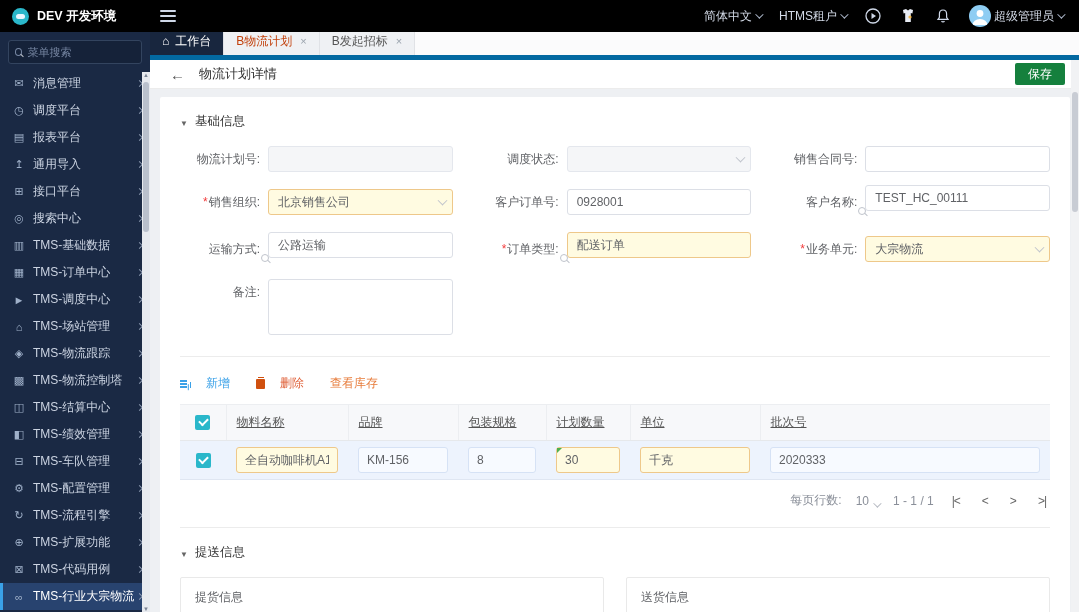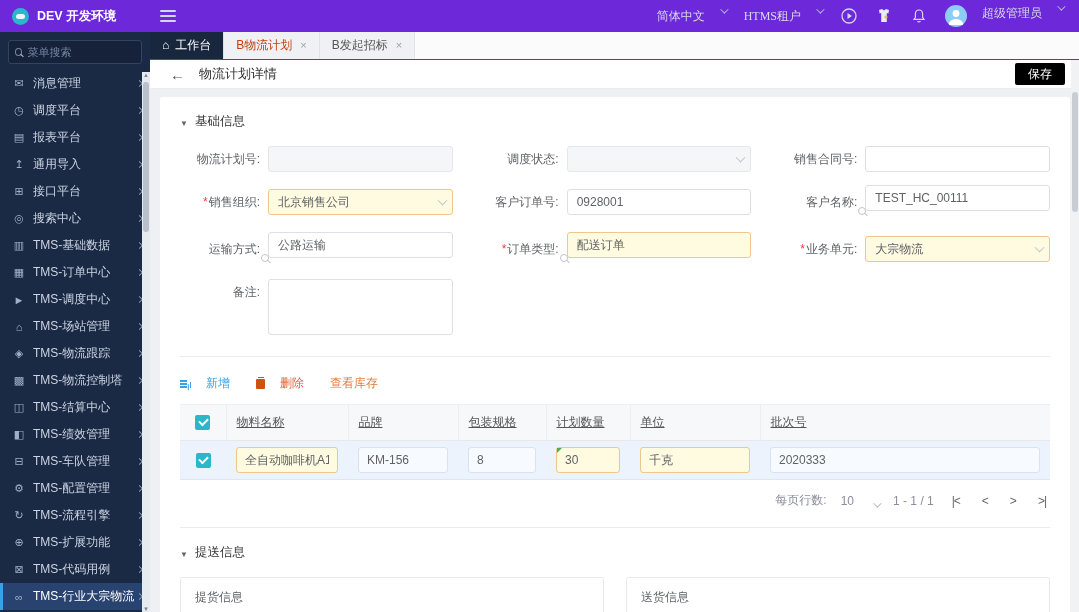--- a/index.html
+++ b/index.html
@@ -1,29 +1,29 @@
 <!DOCTYPE html>
 <html><head>
 <meta charset="utf-8">
 <style>
   * { margin:0; padding:0; box-sizing:border-box; }
   html,body { width:1079px; height:612px; overflow:hidden; }
   body { font-family:"Liberation Sans","DejaVu Sans",sans-serif; font-size:12px; background:#eef0f3; color:#333; position:relative; }
 
   
-  .app-header { position:absolute; top:0; left:0; width:1079px; height:32px; background:#6d28d9; display:flex; align-items:center; z-index:30; }
+  .app-header { position:absolute; top:0; left:0; width:1079px; height:32px; background:#000000; display:flex; align-items:center; z-index:30; }
   .brand { width:150px; display:flex; align-items:center; gap:8px; padding-left:12px; flex:none; }
   .logo { width:17px; height:17px; border-radius:50%; background:#2ab7ca; position:relative; flex:none; }
   .logo::after { content:""; position:absolute; left:4px; top:6px; width:9px; height:5px; border-radius:3px; background:#eaf6ff; }
   .brand-text { color:#fff; font-weight:bold; font-size:12.5px; white-space:nowrap; }
   .burger { width:16px; height:12px; margin-left:10px; display:flex; flex-direction:column; justify-content:space-between; cursor:pointer; }
   .burger i { display:block; height:2px; background:#cfd8e8; border-radius:1px; }
   .header-spacer { flex:1; }
   .header-right { display:flex; align-items:center; gap:18px; padding-right:16px; color:#cfd8e8; }
-  .hdr-item { display:flex; gap:15px; cursor:pointer; font-size:12px; color:#d4dbe8;font-family:Liberation Serif, serif; }
+  .hdr-item { display:flex; align-items:center; gap:3px; cursor:pointer; font-size:12px; color:#d4dbe8; }
   .chev { width:6px; height:6px; border-right:1px solid #aeb9cc; border-bottom:1px solid #aeb9cc; transform:rotate(45deg) translateY(-2px); display:inline-block; }
   .hdr-ico { width:17px; height:17px; display:inline-flex; align-items:center; justify-content:center; cursor:pointer; }
   .avatar { width:22px; height:22px; border-radius:50%; background:#8ecdf3; display:inline-flex; align-items:center; justify-content:center; overflow:hidden; }
 
   
   .sidebar { position:absolute; top:32px; left:0; width:150px; height:580px; background:#1a2944; overflow:hidden; z-index:20; }
   .side-search { margin:8px 8px 6px 8px; height:24px; background:#152239; border:1px solid #33445f; border-radius:3px; display:flex; align-items:center; padding:0 6px; gap:5px; }
   .side-search input { background:transparent; border:none; outline:none; color:#b9c4d6; font-size:11px; width:100%; }
   .side-search input::placeholder { color:#7787a3; }
   .menu { list-style:none; }
@@ -33,33 +33,33 @@
   .menu-item .mi-arrow { width:5px; height:5px; border-right:1px solid #8b99b0; border-bottom:1px solid #8b99b0; transform:rotate(-45deg); flex:none; }
   .menu-item.active { background:#28436f; color:#fff; }
   .menu-item.active::before { content:""; position:absolute; left:0; top:0; bottom:0; width:3px; background:#3aa1e8; }
   .side-scroll { position:absolute; right:0; top:40px; bottom:0; width:8px; background:#e7eaef; }
   .side-scroll .thumb { position:absolute; top:10px; left:1px; width:6px; height:150px; background:#b9c0cc; border-radius:3px; }
   .side-scroll::before { content:"▲"; position:absolute; top:0; left:0; width:8px; font-size:6px; color:#7a8494; text-align:center; }
   .side-scroll::after { content:"▼"; position:absolute; bottom:0; left:0; width:8px; font-size:6px; color:#7a8494; text-align:center; }
 
   
   .main { position:absolute; top:32px; left:150px; width:929px; height:580px; display:flex; flex-direction:column; }
-  .tabbar { height:28px; background:#fbfbfc; border-bottom:1px solid #0369a1; display:flex; align-items:flex-end; flex:none; box-shadow:0 1px 2px rgba(0,0,0,.06); }
+  .tabbar { height:28px; background:#fbfbfc; border-bottom:5px solid #0369a1; display:flex; align-items:flex-end; flex:none; box-shadow:0 1px 2px rgba(0,0,0,.06); }
   .tab { height:28px; display:flex; align-items:center; gap:6px; padding:0 12px; background:#eff1f4; border-right:1px solid #e0e2e6; color:#555; font-size:12px; cursor:pointer; white-space:nowrap; }
   .tab.home-tab { background:#18263e; color:#fff; }
   .tab.home-tab .tab-home::before { content:"⌂"; font-size:12px; }
   .tab.selected { color:#c2410c; }
   .tab .tab-close { color:#9aa3ad; font-size:11px; margin-left:2px; }
   .tab .tab-close::before { content:"×"; }
 
   .pagehead { height:29px; background:#fff; border-bottom:1px solid #ececec; display:flex; align-items:center; padding:0 14px 0 20px; flex:none; }
   .back { color:#555; font-size:15px; cursor:pointer; margin-right:14px; }
   .back::before { content:"←"; }
   .pagetitle { font-size:13px; color:#333; }
-  .save-btn { margin-left:auto; background:#000000; color:#fff; font-size:12px; height:22px; line-height:22px; padding:0 13px; border:none; border-radius:2px; cursor:pointer; }
+  .save-btn { margin-left:auto; background:#15803d; color:#fff; font-size:12px; height:22px; line-height:22px; padding:0 13px; border:none; border-radius:2px; cursor:pointer; }
 
   .scrollarea { flex:1; background:#eef0f3; padding:8px 9px 0 10px; overflow:hidden; position:relative; }
   .card { background:#fff; border-radius:2px; min-height:600px; padding-bottom:30px; }
 
   .section { padding:16px 20px 0 20px; }
   .sec-head { display:flex; align-items:center; gap:7px; color:#333; font-size:12.5px; margin-bottom:16px; cursor:pointer; }
   .sec-caret::before { content:"▼"; font-size:8px; color:#666; }
   .divider { border-top:1px solid #ececec; margin-top:18px; }
 
   
@@ -99,21 +99,21 @@
   .ckbox { width:15px; height:15px; border-radius:2px; background:#2ab7ca; display:inline-block; position:relative; cursor:pointer; vertical-align:middle; }
   .ckbox::after { content:""; position:absolute; left:3.5px; top:3px; width:7px; height:4px; border-left:2px solid #fff; border-bottom:2px solid #fff; transform:rotate(-45deg); }
   th .ckbox { background:#2ab7ca; }
   .cellwrap { position:relative; display:block; }
   .cell-inp { width:100%; height:26px; border-radius:3px; font-size:12px; color:#606266; padding:0 8px; outline:none; font-family:inherit; border:1px solid #dcdfe6; background:#fff; }
   .cell-inp.yellow { background:#fffbe1; border:1px solid #eec88a; }
   .cell-inp.blue { background:#f7faff; border:1px solid #d6e2f5; }
   .cellwrap.edited::before { content:""; position:absolute; left:1px; top:1px; border-top:5px solid #4caf50; border-right:5px solid transparent; z-index:2; }
 
   .pager { display:flex; align-items:center; justify-content:flex-end; gap:14px; color:#8a8f99; font-size:12px; margin:12px 0 2px 0; }
-  .pager .pp { display:flex; align-items:flex-end; gap:19px; }
+  .pager .pp { display:flex; align-items:flex-end; gap:4px; }
   .pager .navico { color:#666; font-size:12px; letter-spacing:-1px; cursor:pointer; padding:0 4px; }
   .pager .dd2 { width:6px; height:6px; border-right:1px solid #b6bac2; border-bottom:1px solid #b6bac2; transform:rotate(45deg) translateY(-2px); display:inline-block; }
 
   
   .twocol { display:flex; gap:22px; margin-top:2px; }
   .pcard { flex:1; border:1px solid #e9e9e9; border-radius:2px; background:#fff; }
   .pcard-head { padding:11px 14px; border-bottom:1px solid #ececec; color:#606266; font-size:12px; }
 
   
   .main-scroll { position:absolute; right:0; top:28px; bottom:0; width:8px; background:#f1f2f4; z-index:40; }

